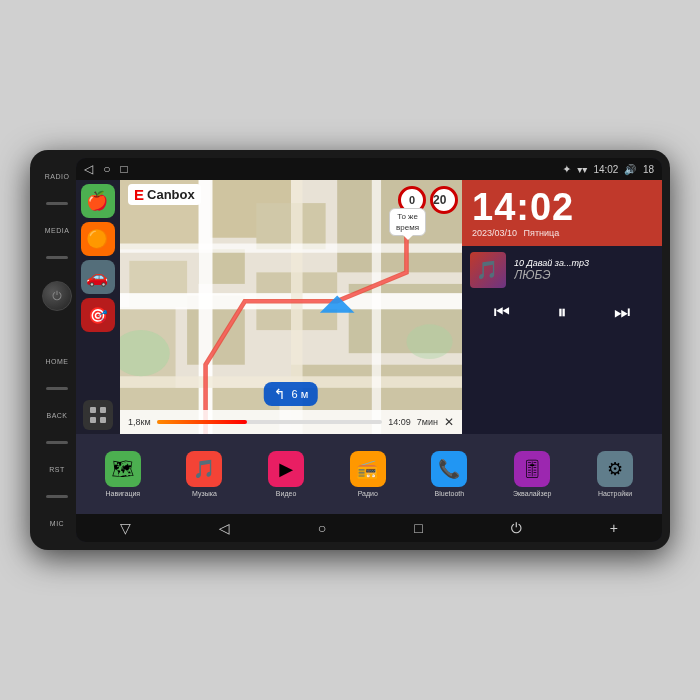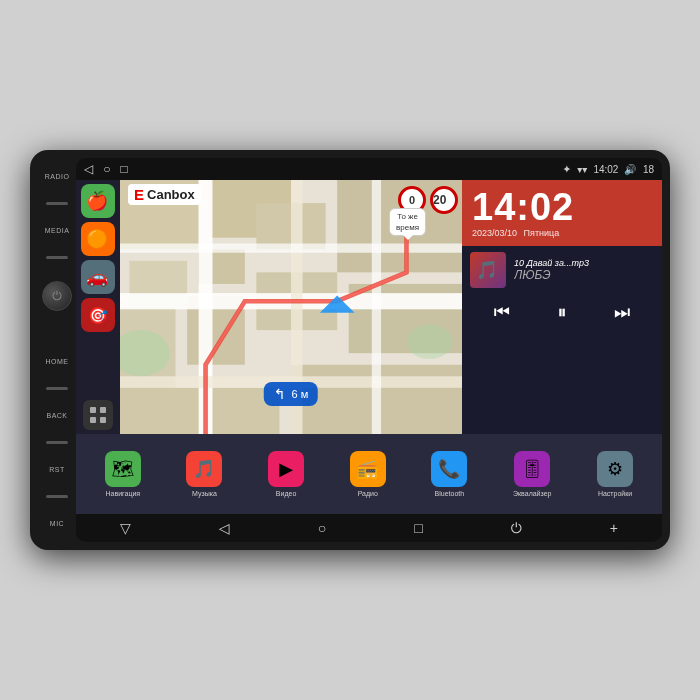--- a/index.html
+++ b/index.html
@@ -589,20 +589,35 @@
         <div class="map-tooltip">
           <div>То же</div>
           <div>время</div>
         </div>
 
         <div class="nav-instruction">
           <span class="nav-arrow">↰</span>
           <span>6 м</span>
         </div>
 
+        <div class="map-bottom">
+          <div class="map-bottom-item">
+            <span>1,8км</span>
+          </div>
+          <div class="map-progress-bar">
+            <div class="map-progress-fill"></div>
+          </div>
+          <div class="map-bottom-item">
+            <span>14:09</span>
+          </div>
+          <div class="map-bottom-item" style="margin-left:6px;">
+            <span>7мин</span>
+          </div>
+          <div class="map-bottom-item" style="margin-left:6px;font-size:12px;cursor:pointer;">✕</div>
+        </div>
       </div>
 
       <div class="right-panel">
 
         <div class="clock-widget">
           <div class="clock-time">14:02</div>
           <div class="clock-date">
             <span>2023/03/10</span>
             <span style="margin-left:4px;">Пятница</span>
           </div>

